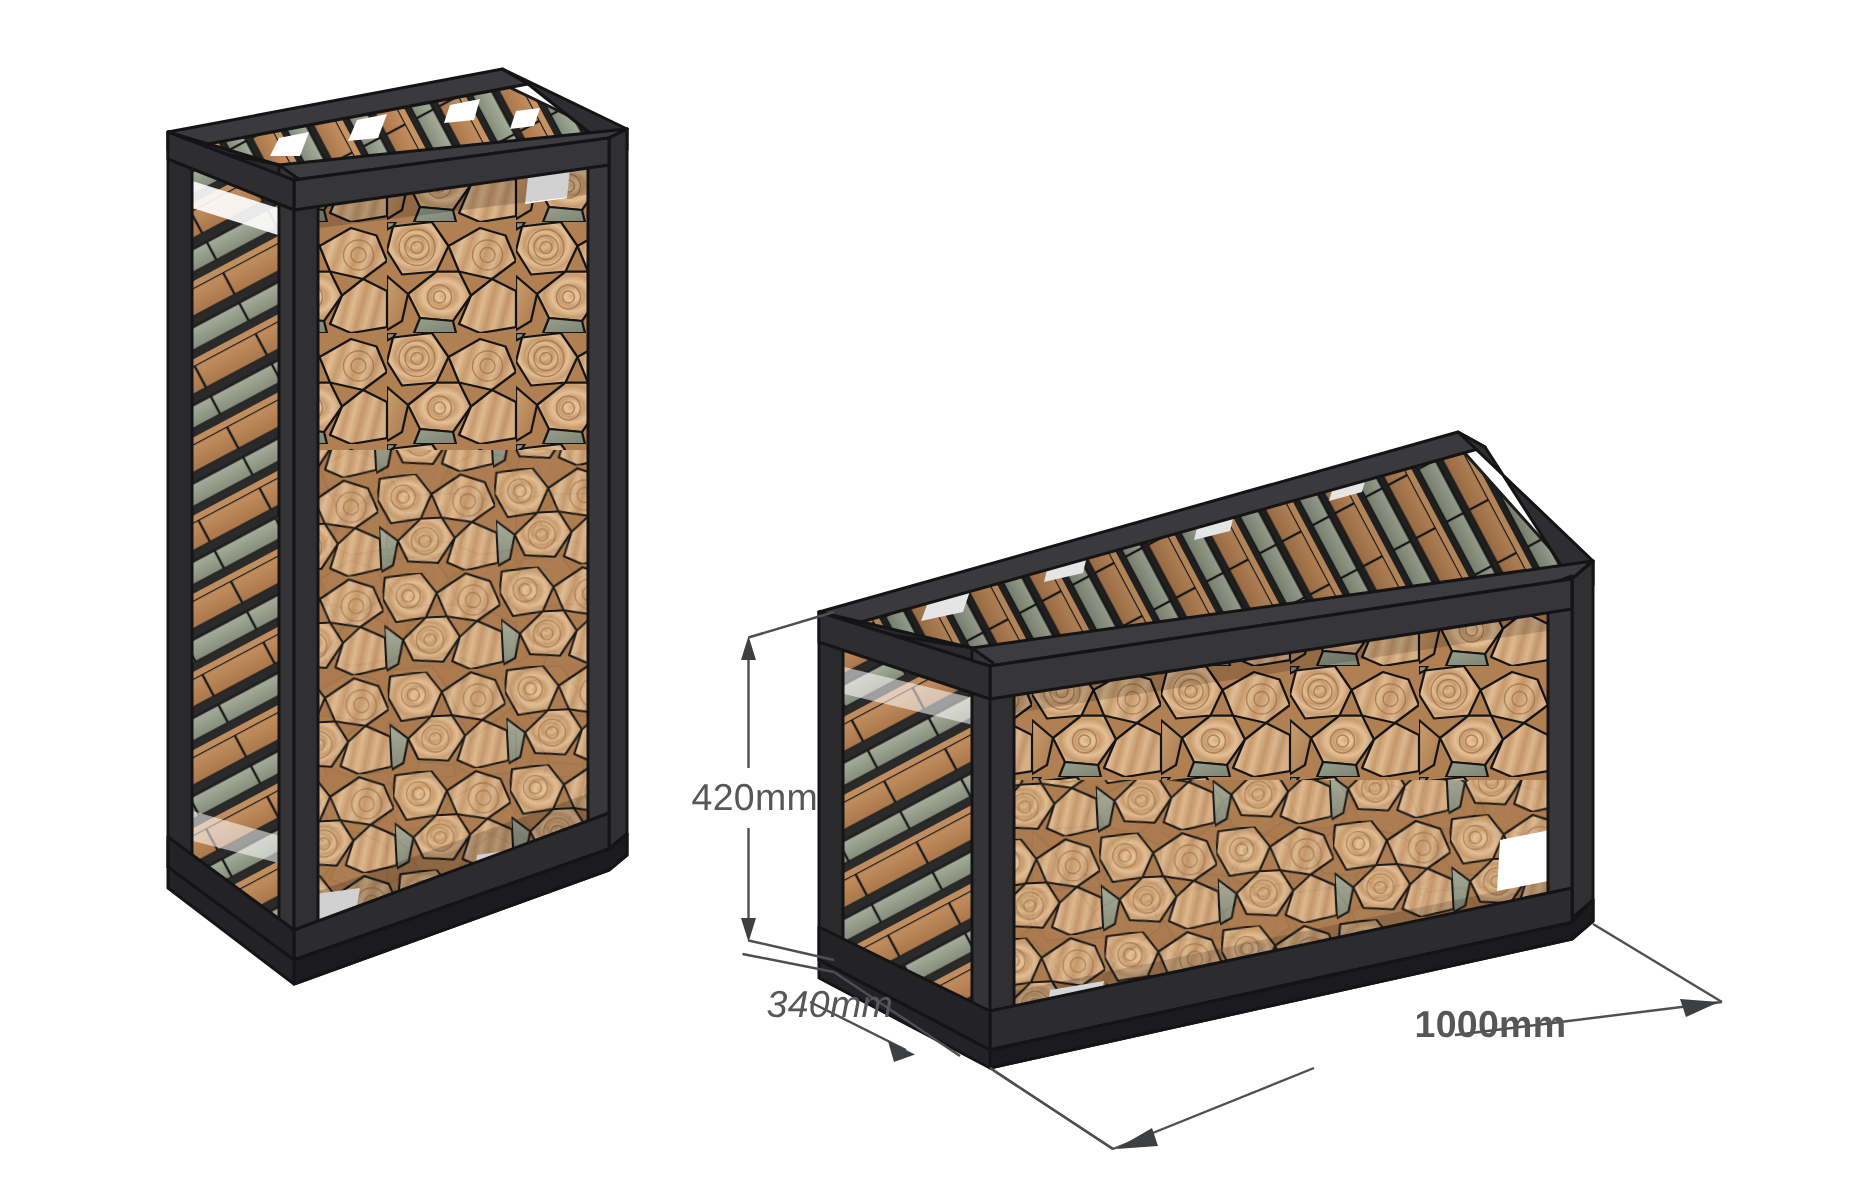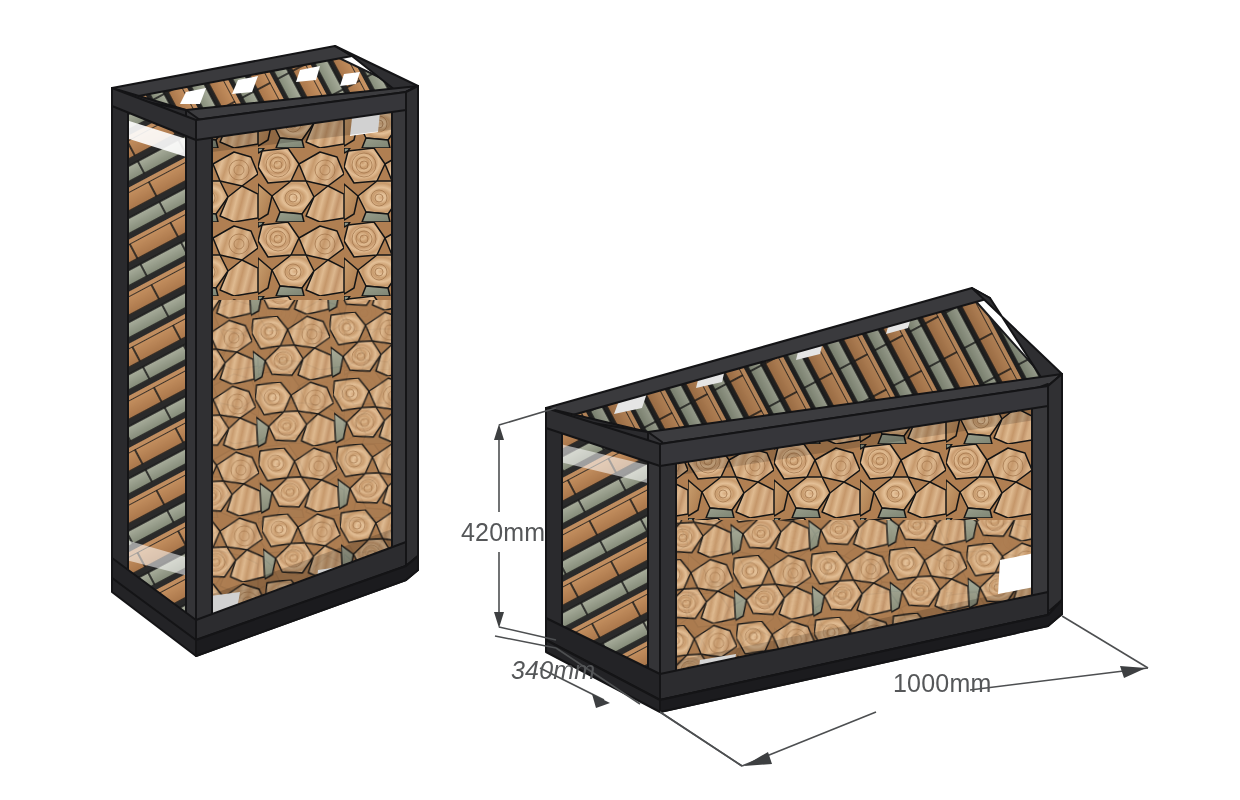--- a/index.html
+++ b/index.html
@@ -328,15 +328,15 @@
         <polygon points="744,766 768,752 772,764" fill="#3d3f41" stroke="none"></polygon>
         <polygon points="1146,668 1120,666 1124,678" fill="#3d3f41" stroke="none"></polygon>
       </g>
     </g>
   </svg>
 
   <div class="dim-label" style="left:461px; top:518px;">420mm</div>
 
   <div class="dim-label" style="left:511px; top:656px;font-style:italic;">340mm</div>
 
-  <div class="dim-label" style="left:893px; top:669px;">1000mm</div>
+  <div class="dim-label" style="left:943px; top:669px;font-weight:bold;">1000mm</div>
 
 </div>
 
 </body></html>

